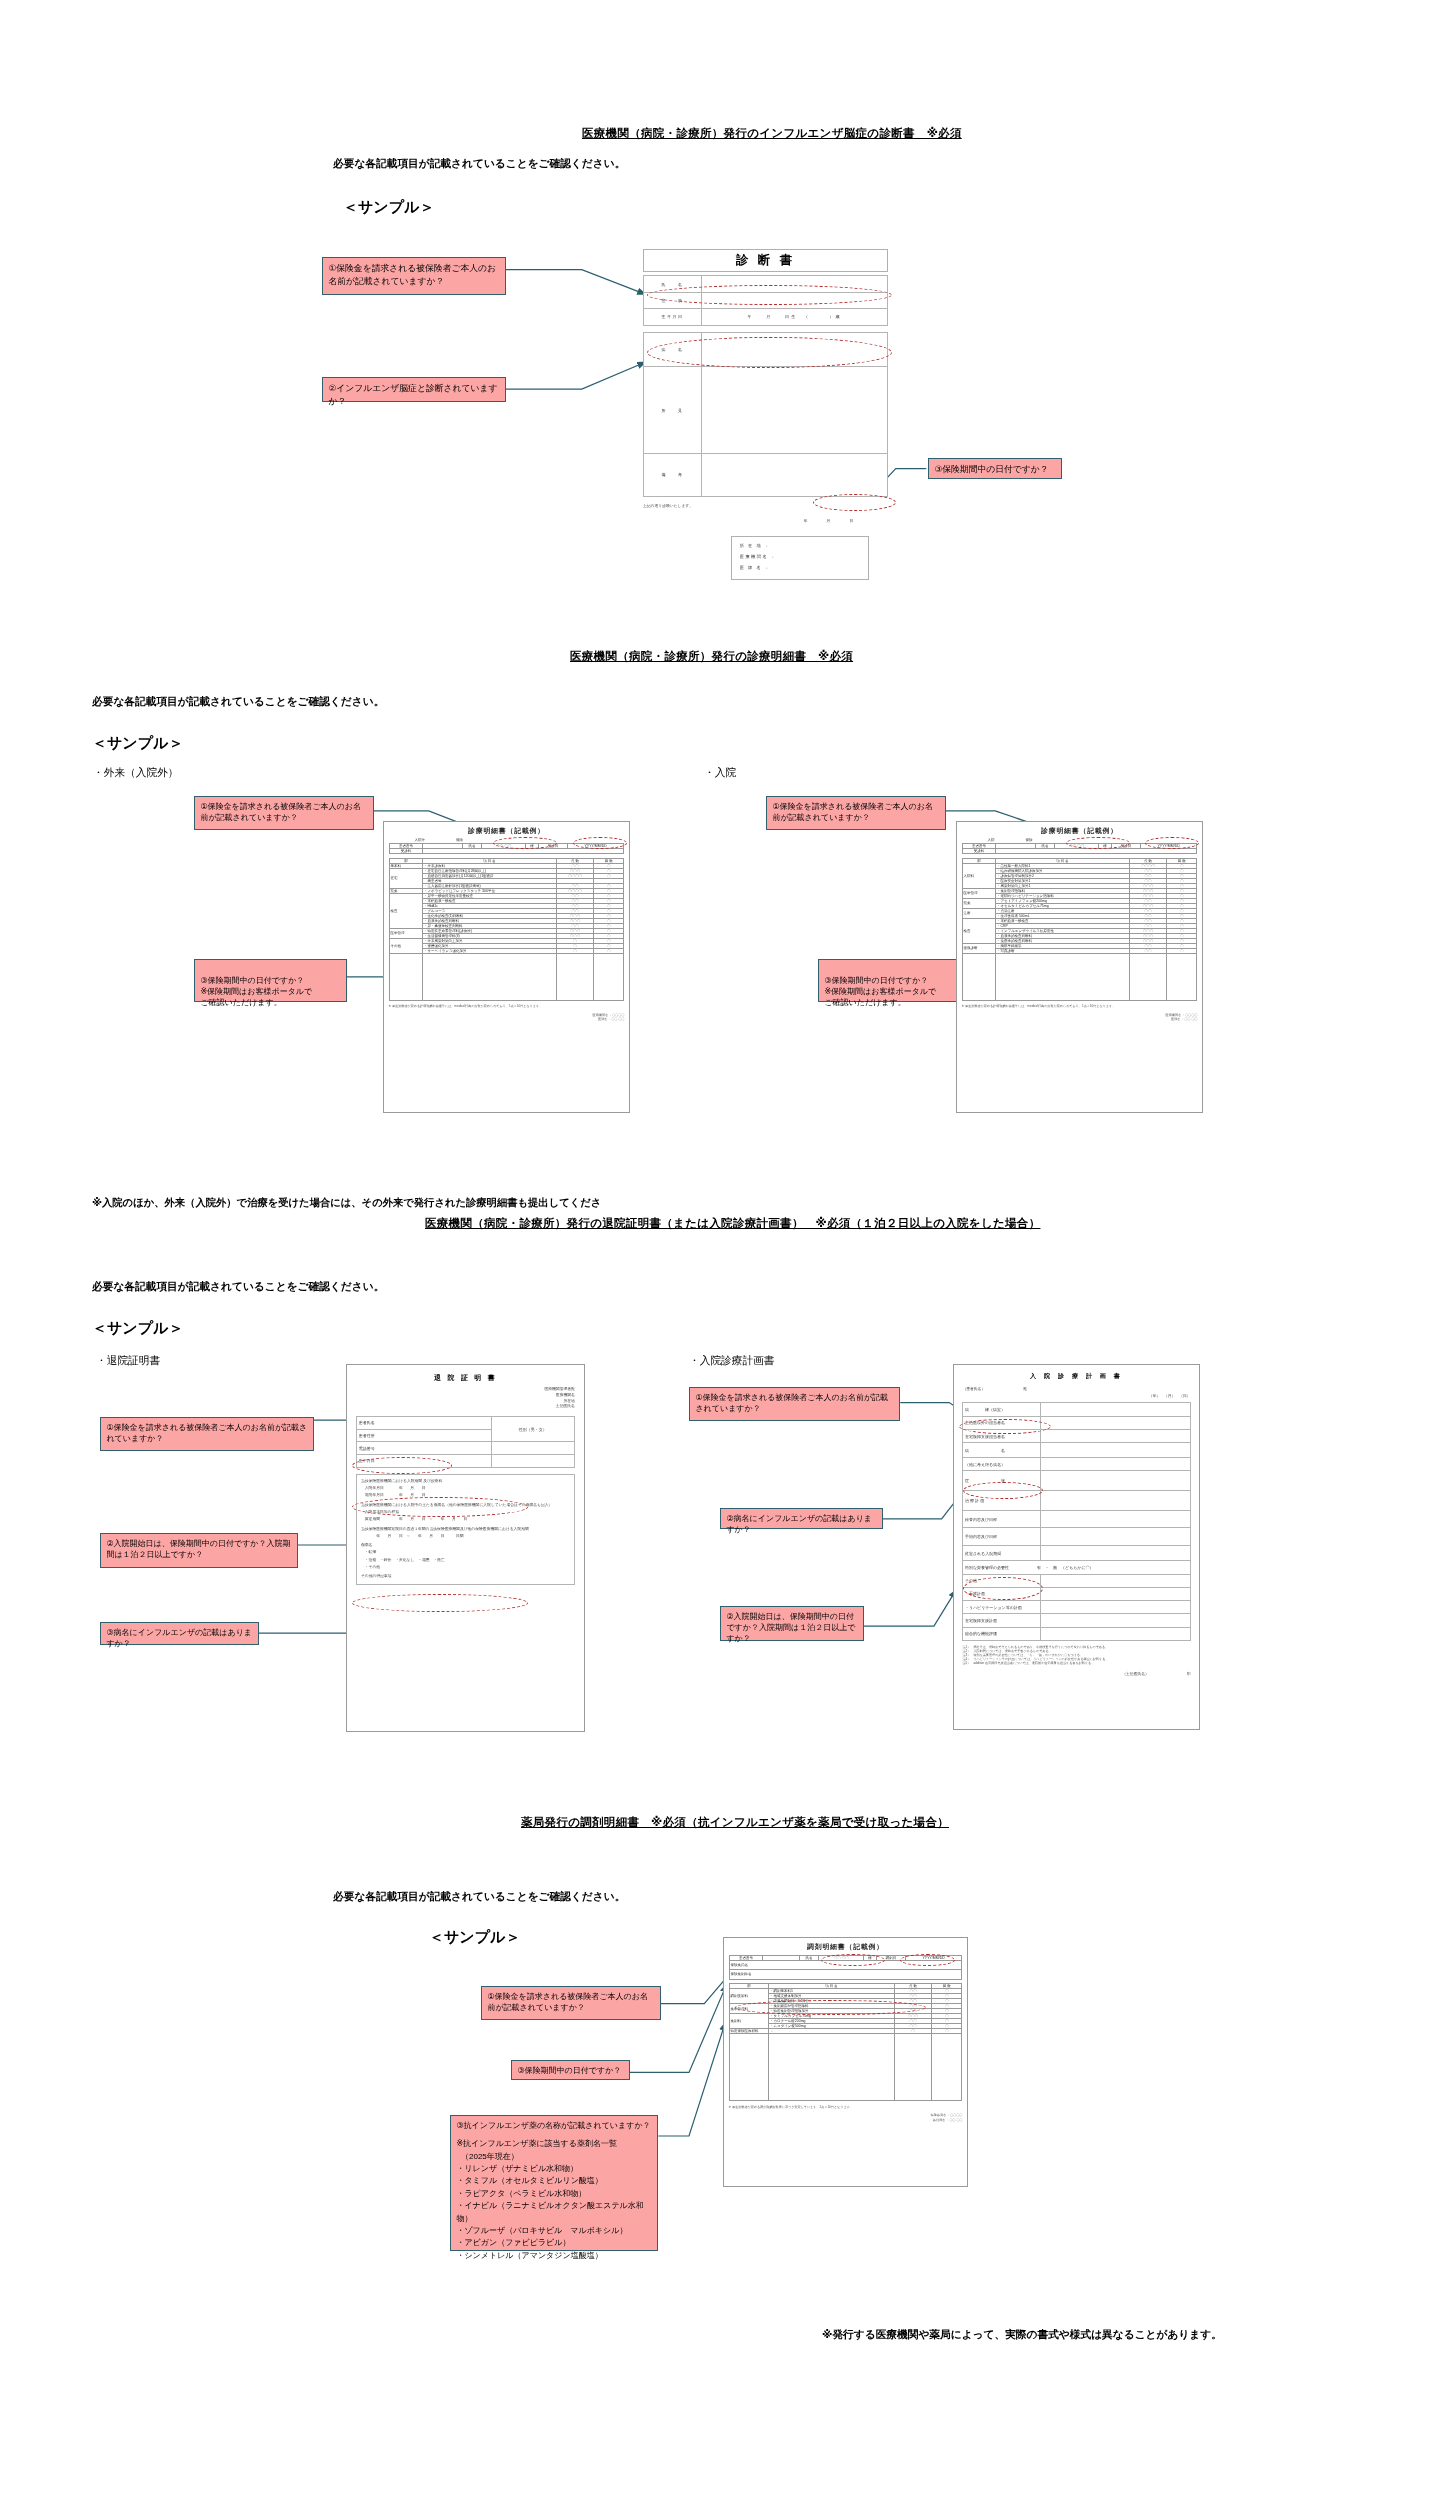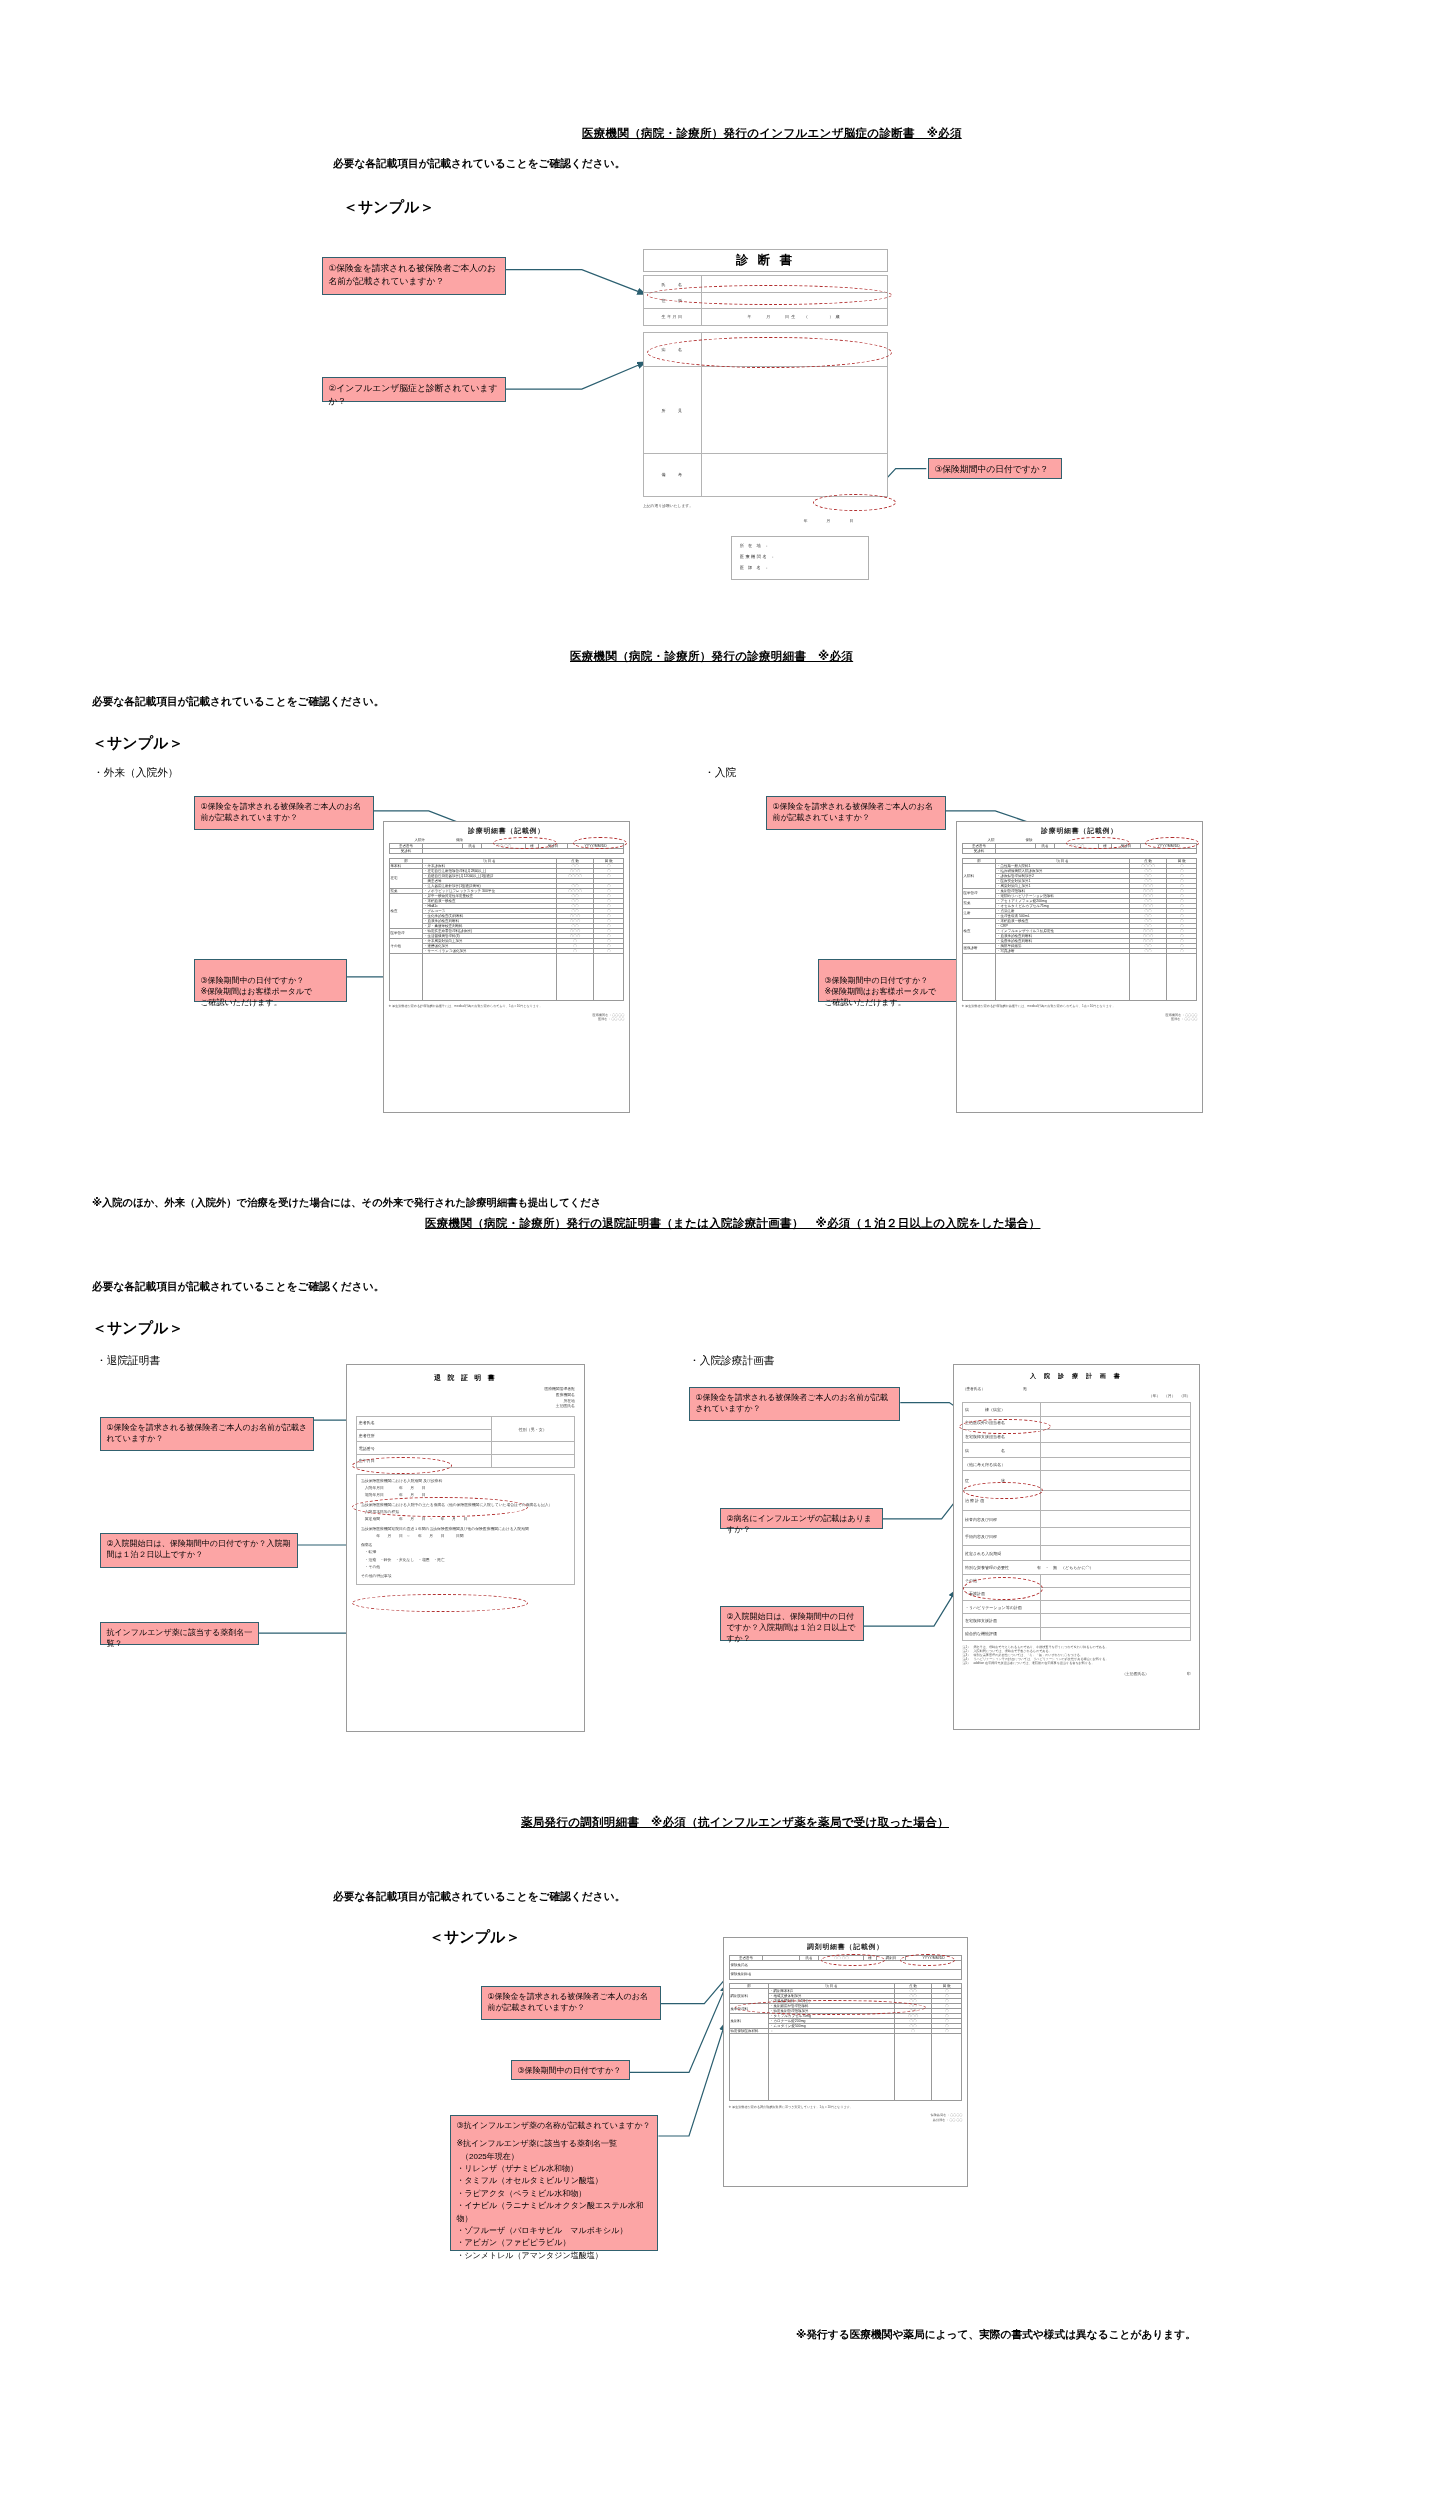--- a/index.html
+++ b/index.html
@@ -45,20 +45,21 @@
   }
   .note-line {
     font-size: 10.3px;
     font-weight: bold;
     white-space: nowrap;
   }
   .footer-note {
     font-size: 10.7px;
     font-weight: bold;
     white-space: nowrap;
+    margin-left: 26px;
   }
 
   
   .callout {
     position: absolute;
     background: #fca5a5;
     border: 1.1px solid #31616f;
     box-sizing: border-box;
     font-size: 8.8px;
     line-height: 1.45;
@@ -574,21 +575,21 @@
 
   <div class="abs bullet-label" style="left:689px; top:1354px;">・入院診療計画書</div>
 
   <div class="callout small" style="left:100px; top:1417px; width:214px; height:34px;">
     <p>①保険金を請求される被保険者ご本人のお名前が記載されていますか？</p>
   </div>
   <div class="callout small" style="left:100px; top:1533px; width:198px; height:35px;">
     <p>②入院開始日は、保険期間中の日付ですか？入院期間は１泊２日以上ですか？</p>
   </div>
   <div class="callout small" style="left:100px; top:1622px; width:159px; height:23px;">
-    <p>抗インフルエンザ薬に該当する薬剤名一覧？</p>
+    <p>③病名にインフルエンザの記載はありますか？</p>
   </div>
 
   <div class="callout small" style="left:689px; top:1387px; width:211px; height:34px;">
     <p>①保険金を請求される被保険者ご本人のお名前が記載されていますか？</p>
   </div>
   <div class="callout small" style="left:720px; top:1508px; width:163px; height:21.4px;">
     <p>②病名にインフルエンザの記載はありますか？</p>
   </div>
   <div class="callout small" style="left:720px; top:1606px; width:144px; height:35px;">
     <p>②入院開始日は、保険期間中の日付ですか？入院期間は１泊２日以上ですか？</p>

